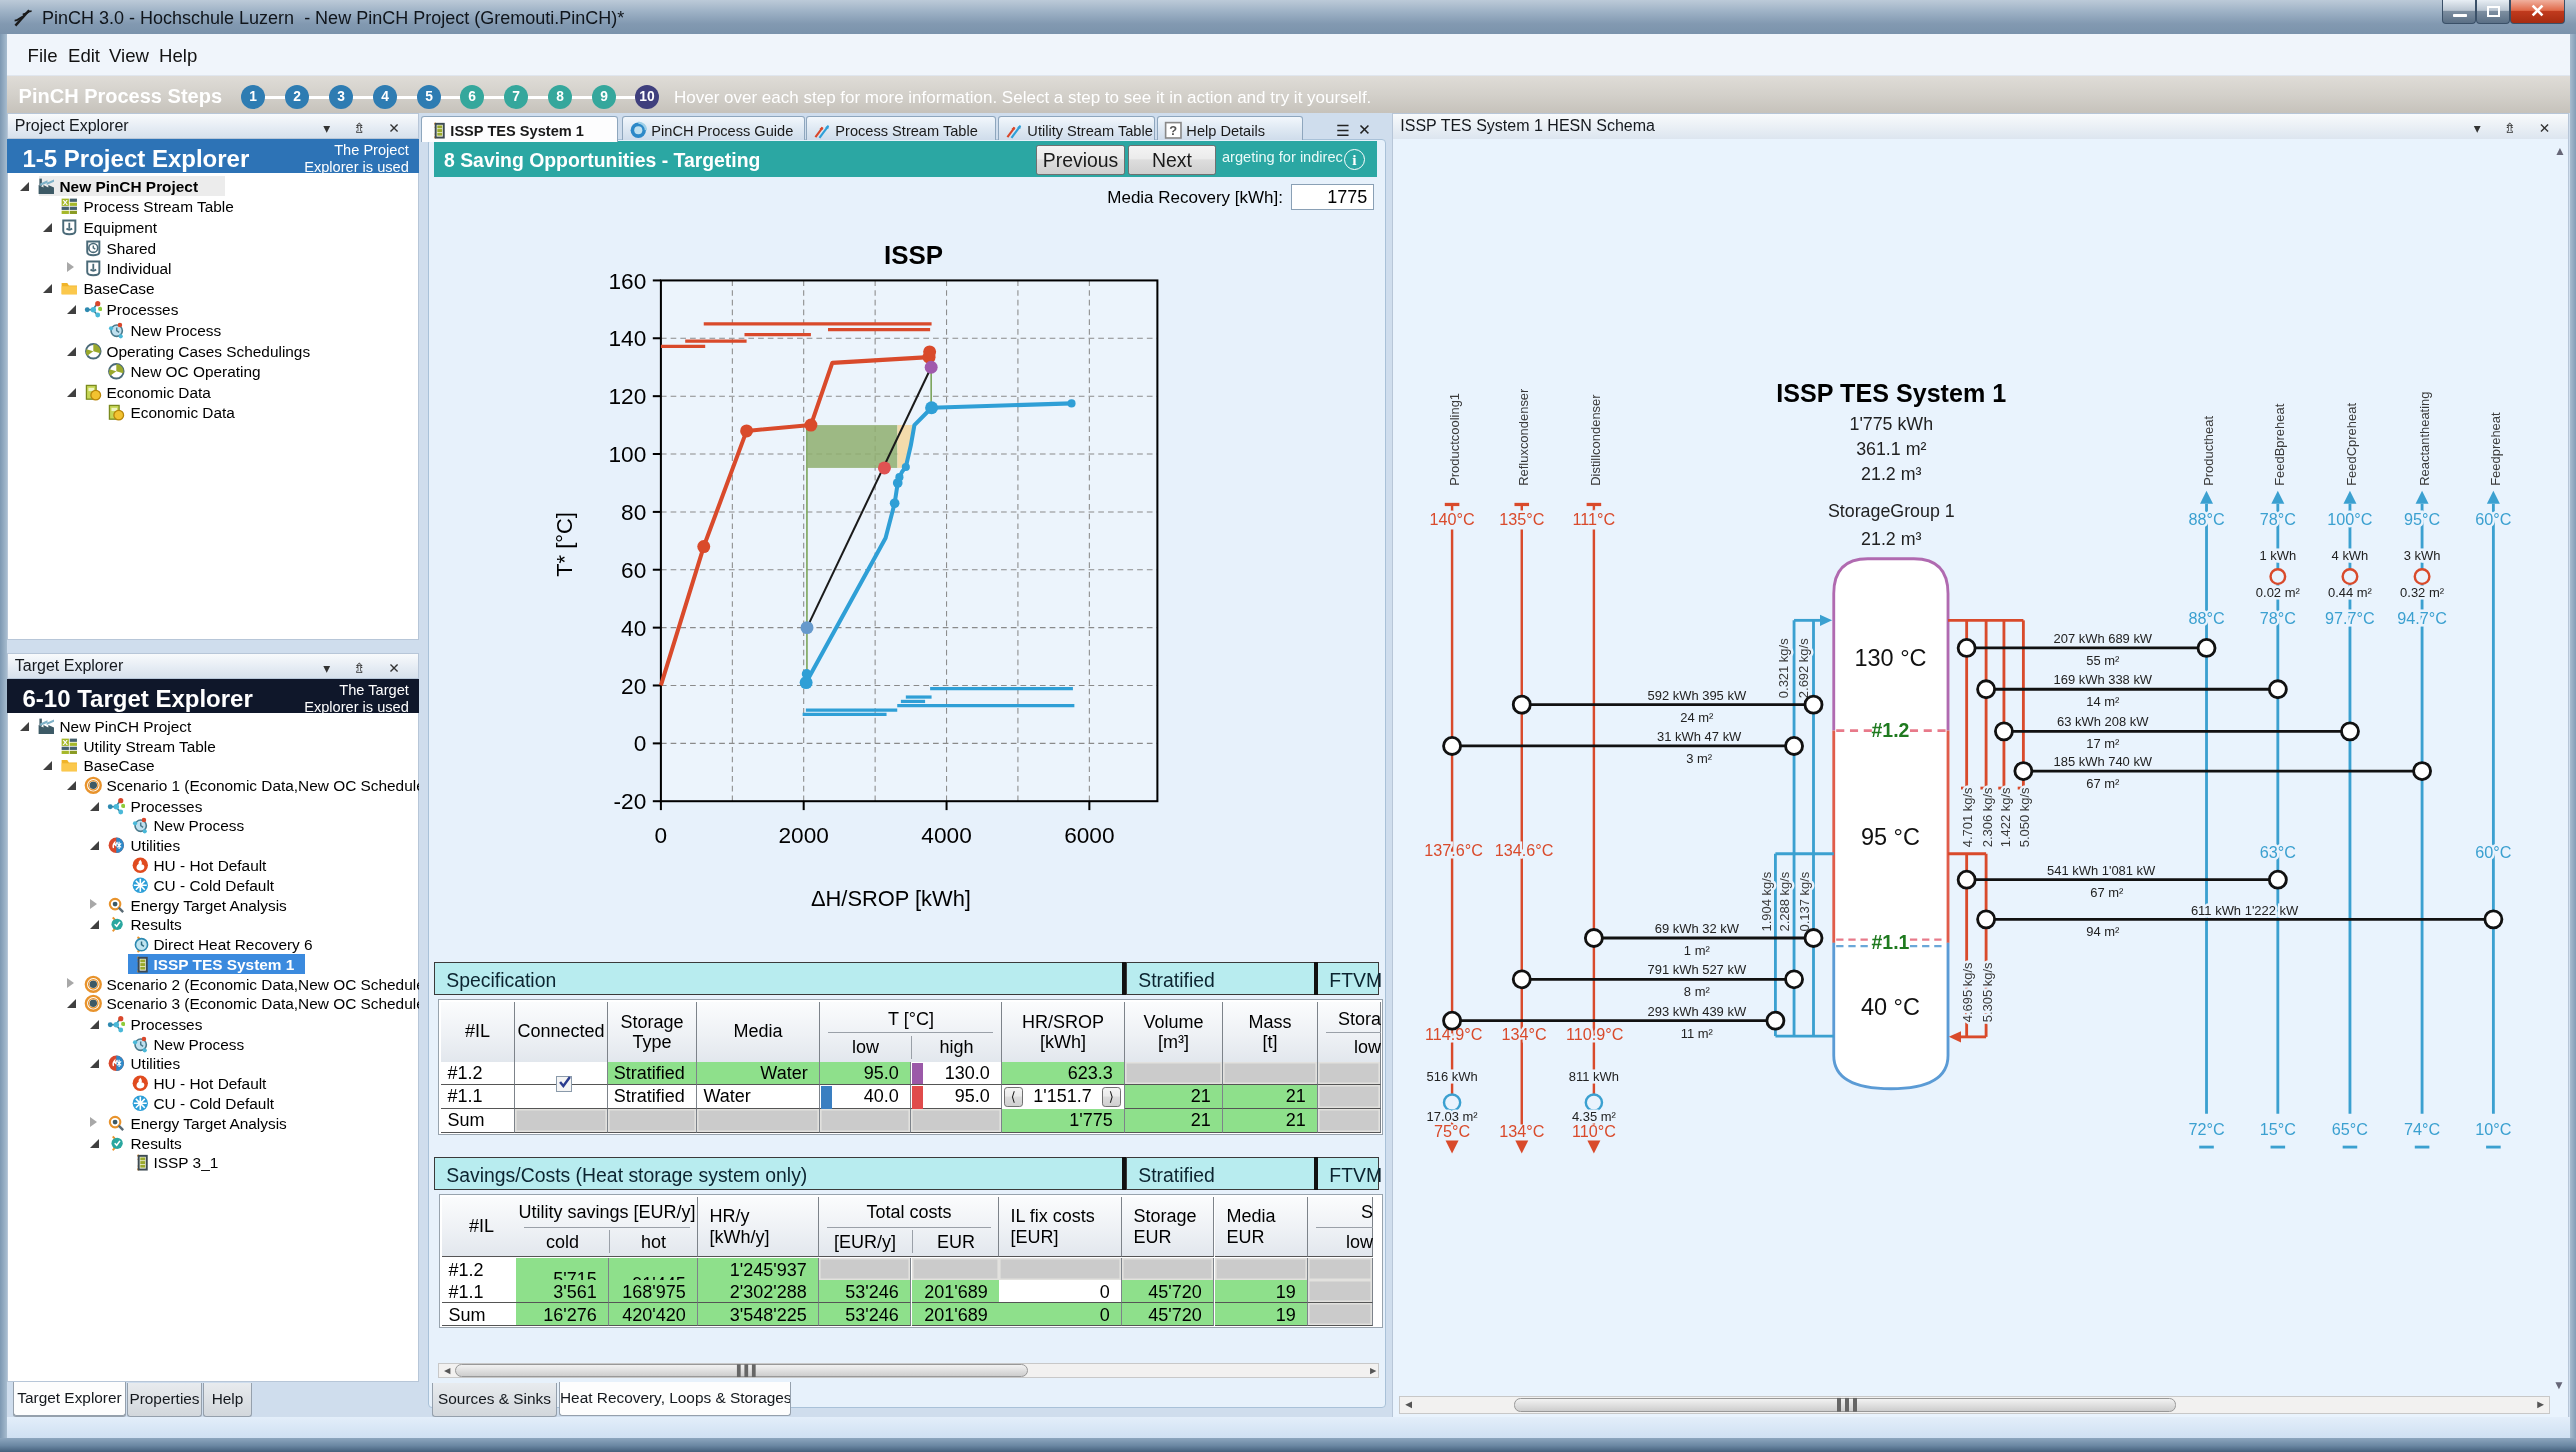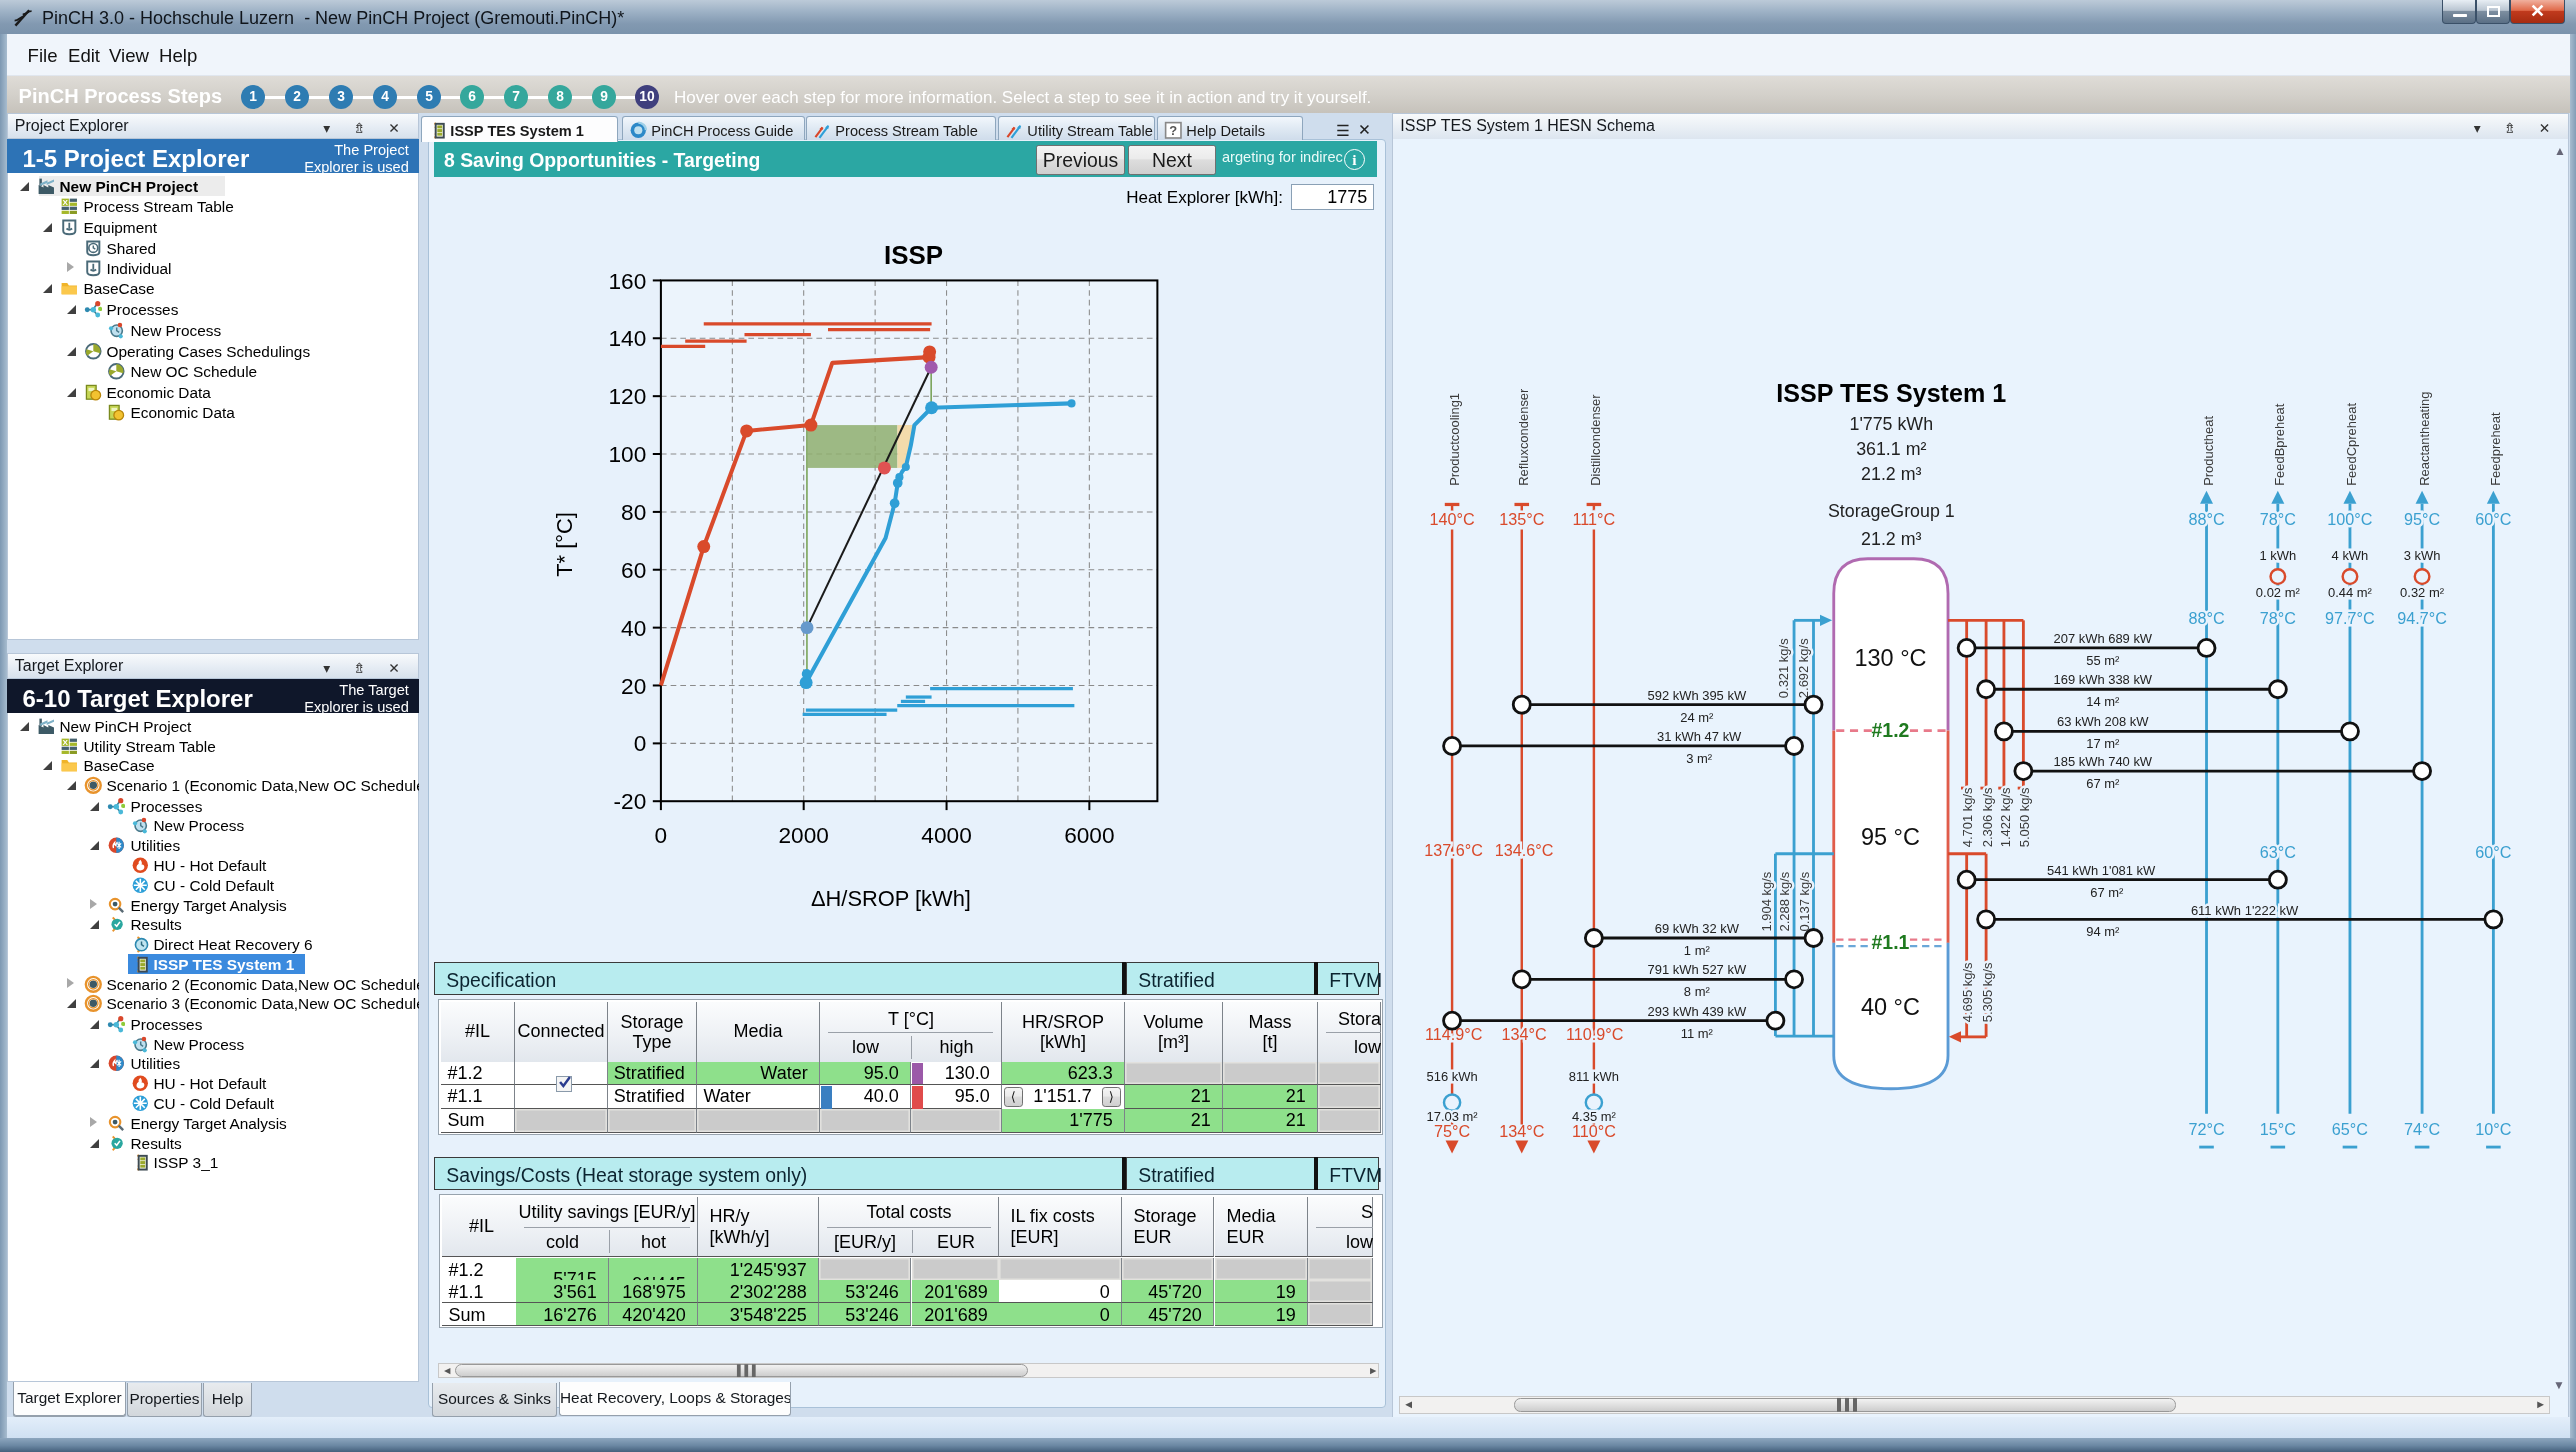--- a/index.html
+++ b/index.html
@@ -176,21 +176,21 @@
           <path d="M11.5 11.5 L4 17 A9 9 0 0 1 3 9 Z" fill="#9aa92c"></path>
         </svg></div>
       <div class="lbl" style="left:100px;font-weight:normal;color:#000">Operating Cases Schedulings</div>
     </div>
 <div class="trow" style="left:0;top:188px;width:412px;">
       <div class="ticon" style="left:100px;"><svg width="18.6" height="18.6" viewBox="0 0 23 23">
           <circle cx="11.5" cy="11.5" r="9" fill="#fff" stroke="#4a6a78" stroke-width="2.4"></circle>
           <path d="M11.5 11.5 L11.5 2.5 A9 9 0 0 1 20 14 Z" fill="#9aa92c"></path>
           <path d="M11.5 11.5 L4 17 A9 9 0 0 1 3 9 Z" fill="#9aa92c"></path>
         </svg></div>
-      <div class="lbl" style="left:124px;font-weight:normal;color:#000">New OC Schedule</div>
+      <div class="lbl" style="left:124px;font-weight:normal;color:#000">New OC Operating</div>
     </div>
 <div class="trow" style="left:0;top:209px;width:412px;">
       <div class="arrowE" style="left:60px;"></div>
       <div class="ticon" style="left:77px;"><svg width="18.6" height="18.6" viewBox="0 0 23 23">
           <rect x="3" y="3" width="12" height="17" fill="#c6d655" stroke="#7a8a1e" stroke-width="1.6"></rect>
           <rect x="5.5" y="6" width="7" height="4" fill="#eef4c2"></rect>
           <circle cx="14.5" cy="15" r="6" fill="#f2c230" stroke="#b8860b" stroke-width="1.6"></circle>
         </svg></div>
       <div class="lbl" style="left:100px;font-weight:normal;color:#000">Economic Data</div>
     </div>
@@ -468,21 +468,21 @@
         <text x="11.5" y="17" text-anchor="middle" font-size="16" font-weight="bold" fill="#555">?</text>
       </svg></span> Help Details</div>
 <div class="abs" style="left:1336px;top:122px;font-size:15.4px;color:#222;">☰</div>
 <div class="abs" style="left:1358px;top:121px;font-size:15.4px;color:#222;">✕</div>
 <div class="abs tealbar"></div>
 <div class="abs" style="left:444px;top:149px;font-size:19.4px;font-weight:bold;color:#fff;">8 Saving Opportunities - Targeting</div>
 <div class="btn" style="left:1036px;top:145px;width:89px;height:30px;padding-top:3.2px;">Previous</div>
 <div class="btn" style="left:1128px;top:145px;width:88px;height:30px;padding-top:3.2px;">Next</div>
 <div class="abs" style="left:1222px;top:149px;font-size:14.6px;color:#eafaf8;white-space:nowrap;overflow:hidden;width:121px;">argeting for indirect he</div>
 <div class="abs" style="left:1344px;top:149px;width:21px;height:21px;border:1.6px solid #fff;border-radius:50%;color:#fff;font-size:15.4px;font-weight:bold;text-align:center;line-height:20px;font-family:'Liberation Serif',serif;">i</div>
-<div class="abs" style="left:932px;top:188px;width:351px;font-size:17px;color:#000;text-align:right;">Heat Explorer [kWh]:</div>
+<div class="abs" style="left:932px;top:188px;width:351px;font-size:17px;color:#000;text-align:right;">Media Recovery [kWh]:</div>
 <div class="abs" style="left:1291px;top:184px;width:83px;height:26px;background:#fff;border:0.8px solid #8aa0b5;font-size:18px;text-align:right;padding:2.4px 5.7px 0 0;">1775</div>
 <svg class="abs" style="left:434px;top:180px" width="943" height="784" viewBox="536 222 1164 968">
 <text x="1128" y="326" font-size="32" font-weight="bold" text-anchor="middle" fill="#000">ISSP</text>
 <rect x="816" y="346" width="613" height="643" fill="#ecf4fc" stroke="none"></rect>
 <line x1="904.2" y1="346" x2="904.2" y2="989" stroke="#8a8a8a" stroke-width="1.3" stroke-dasharray="7 5"></line>
 <line x1="992.3" y1="346" x2="992.3" y2="989" stroke="#8a8a8a" stroke-width="1.3" stroke-dasharray="7 5"></line>
 <line x1="1080.5" y1="346" x2="1080.5" y2="989" stroke="#8a8a8a" stroke-width="1.3" stroke-dasharray="7 5"></line>
 <line x1="1168.7" y1="346" x2="1168.7" y2="989" stroke="#8a8a8a" stroke-width="1.3" stroke-dasharray="7 5"></line>
 <line x1="1256.8" y1="346" x2="1256.8" y2="989" stroke="#8a8a8a" stroke-width="1.3" stroke-dasharray="7 5"></line>
 <line x1="1345.0" y1="346" x2="1345.0" y2="989" stroke="#8a8a8a" stroke-width="1.3" stroke-dasharray="7 5"></line>

